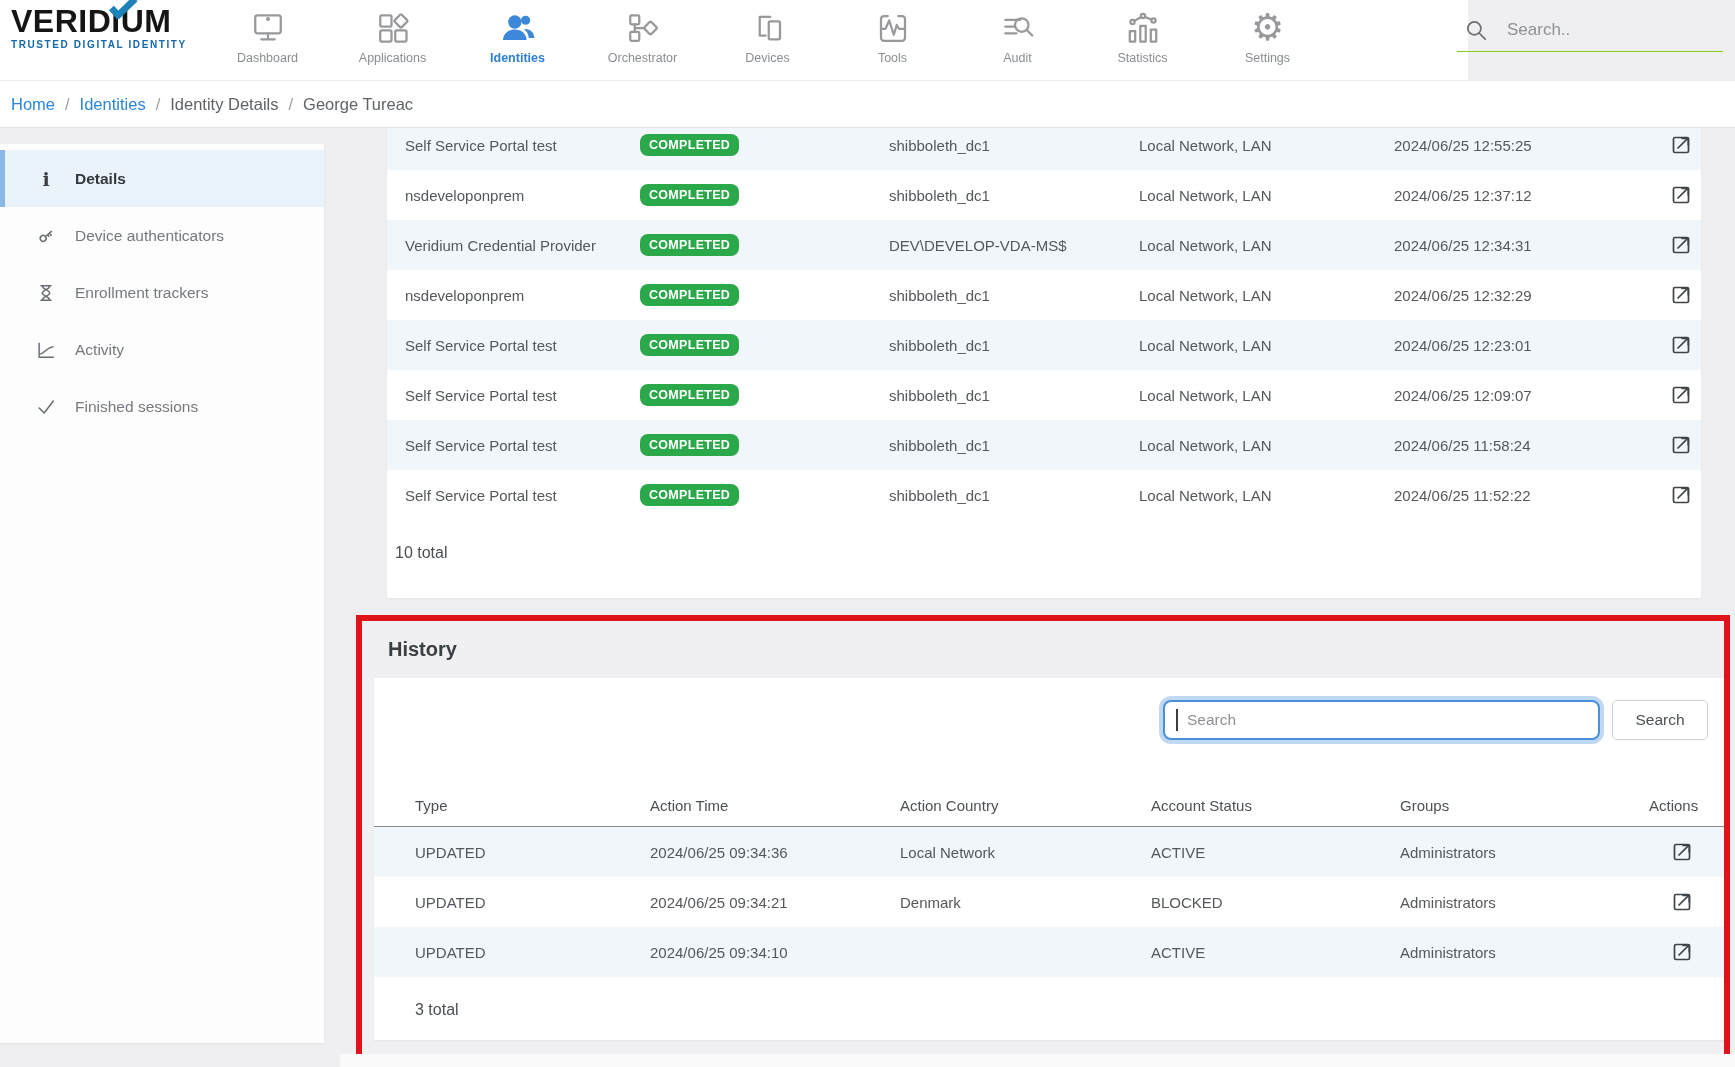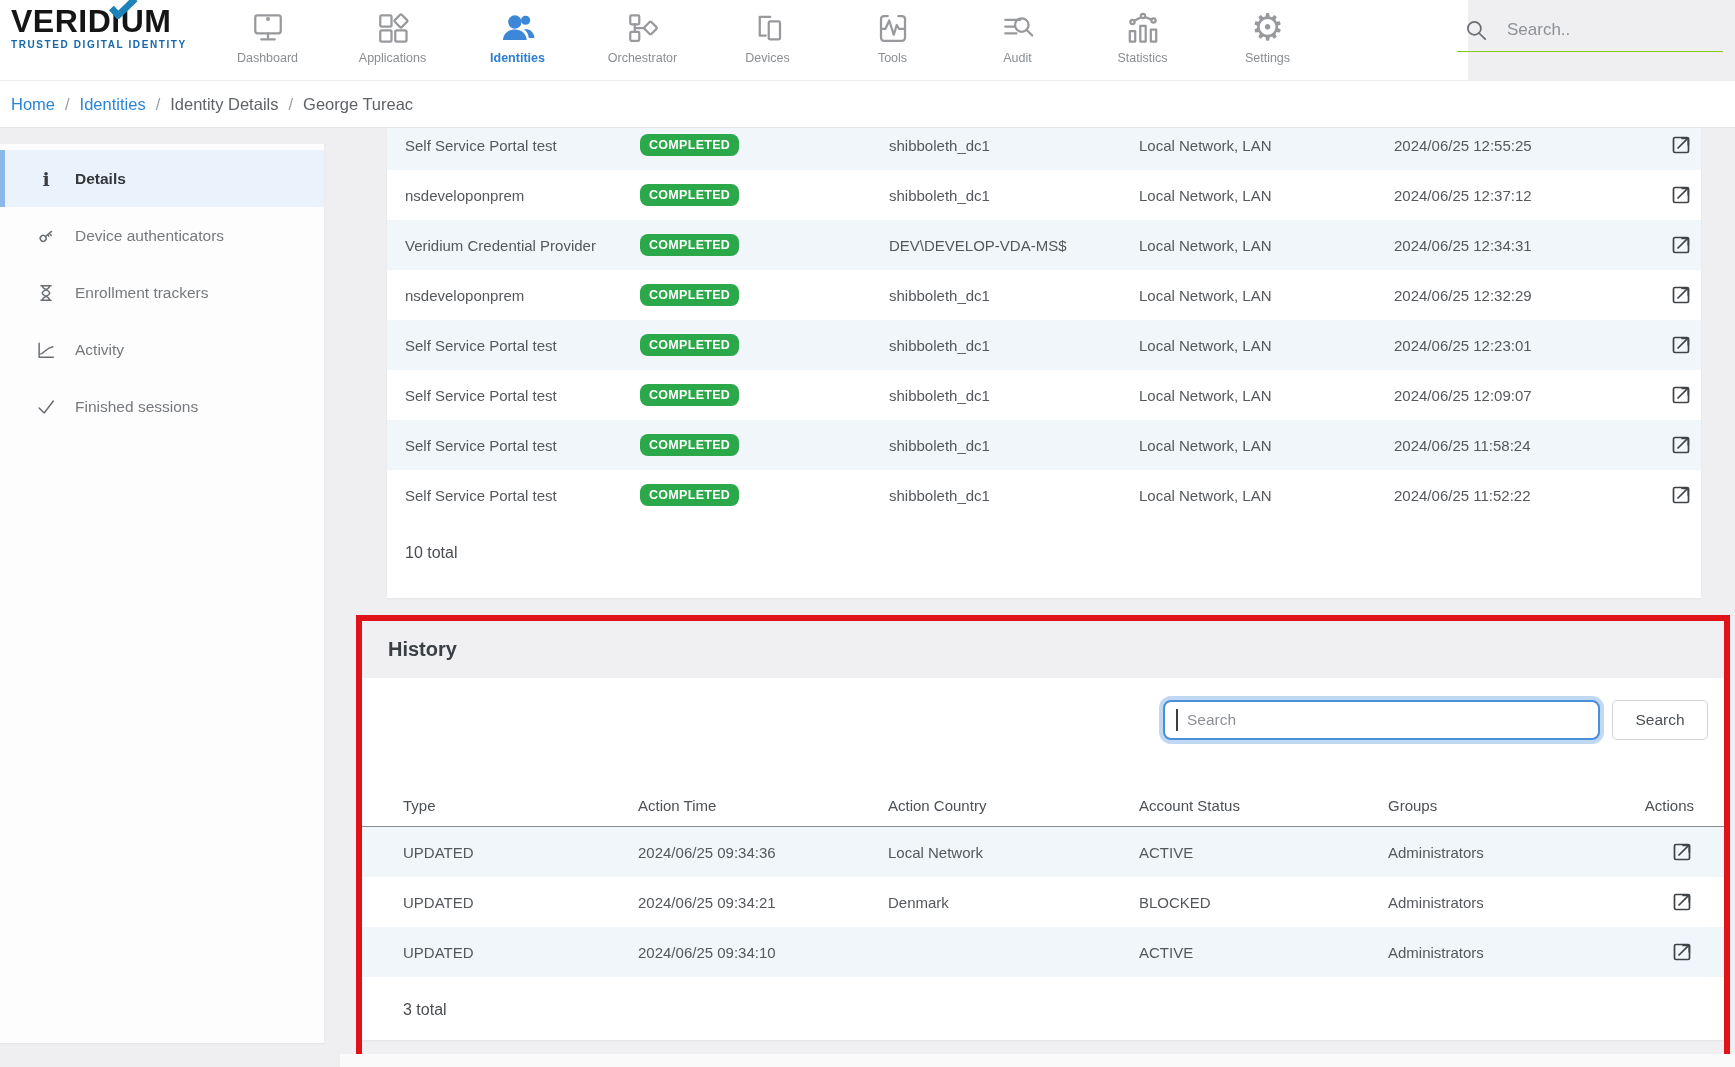--- a/index.html
+++ b/index.html
@@ -43,26 +43,26 @@
   .info-glyph { font-family:"DejaVu Serif", serif; font-size:19px; font-weight:700; color:#3b3f43; font-style:normal; }
 
   
   .sessions-card { position:absolute; left:387px; top:128px; width:1314px; height:470px; background:#fff; overflow:hidden; box-shadow:0 1px 2px rgba(0,0,0,.05); }
   .sess-rows { margin-top:-8px; }
   .t-row { height:50px; display:grid; align-items:center; font-size:15px; color:#54585c; }
   .sess-row { grid-template-columns:235px 249px 250px 255px 275px 1fr; padding:0 12px 0 18px; }
   .t-row.alt { background:#f1f6fb; }
   .badge { display:inline-block; background:#2ba84a; color:#fff; font-size:12.5px; font-weight:600; letter-spacing:.3px; padding:4px 9px; border-radius:8px; }
   .cell-icon { justify-self:end; cursor:pointer; }
-  .total { font-size:16px; color:#4a4e52; padding-left:18px; margin-top:24px; }
+  .total { font-size:16px; color:#4a4e52; padding-left:8px; margin-top:24px; }
 
   
   .history-wrap { position:absolute; left:356px; top:615px; width:1374px; height:533px; border:6px solid #e01319; background:#f0f0f2; }
   .history-title { height:57px; display:flex; align-items:center; padding-left:26px; font-size:20px; font-weight:700; color:#3a3f44; }
-  .history-card { background:#fff; height:362px; box-shadow:0 1px 2px rgba(0,0,0,.05); }
+  .history-card { background:#fff; height:362px; box-shadow:0 1px 2px rgba(0,0,0,.05);margin-left:12px; }
   .hist-search-row { display:flex; justify-content:flex-end; align-items:center; gap:12px; padding:22px 16px 0 0; }
   .hist-input-wrap { position:relative; width:437px; height:40px; }
   .hist-input-wrap input { width:100%; height:100%; border:2px solid #4a90d9; border-radius:8px; box-shadow:0 0 0 4px rgba(116,169,227,.45); outline:none; font-size:15.5px; color:#54585c; padding-left:22px; font-family:"Liberation Sans",sans-serif; }
   .hist-input-wrap input::placeholder { color:#8d9196; }
   .caret { position:absolute; left:13px; top:9px; width:1.5px; height:22px; background:#3c4043; }
   .hist-search-btn { width:96px; height:40px; background:#fff; border:1px solid #cfd1d4; border-radius:5px; font-size:15.5px; color:#4c5156; cursor:pointer; font-family:"Liberation Sans",sans-serif; }
   .hist-grid { grid-template-columns:235px 250px 251px 249px 249px 1fr; padding:0 30px 0 41px; }
   .hist-header { height:42px; margin-top:45px; border-bottom:1px solid #8a8d90; color:#4c5156; }
   .hist-header .h-actions { justify-self:end; }
   .hist-total { font-size:16px; color:#4a4e52; padding-left:41px; margin-top:24px; }

